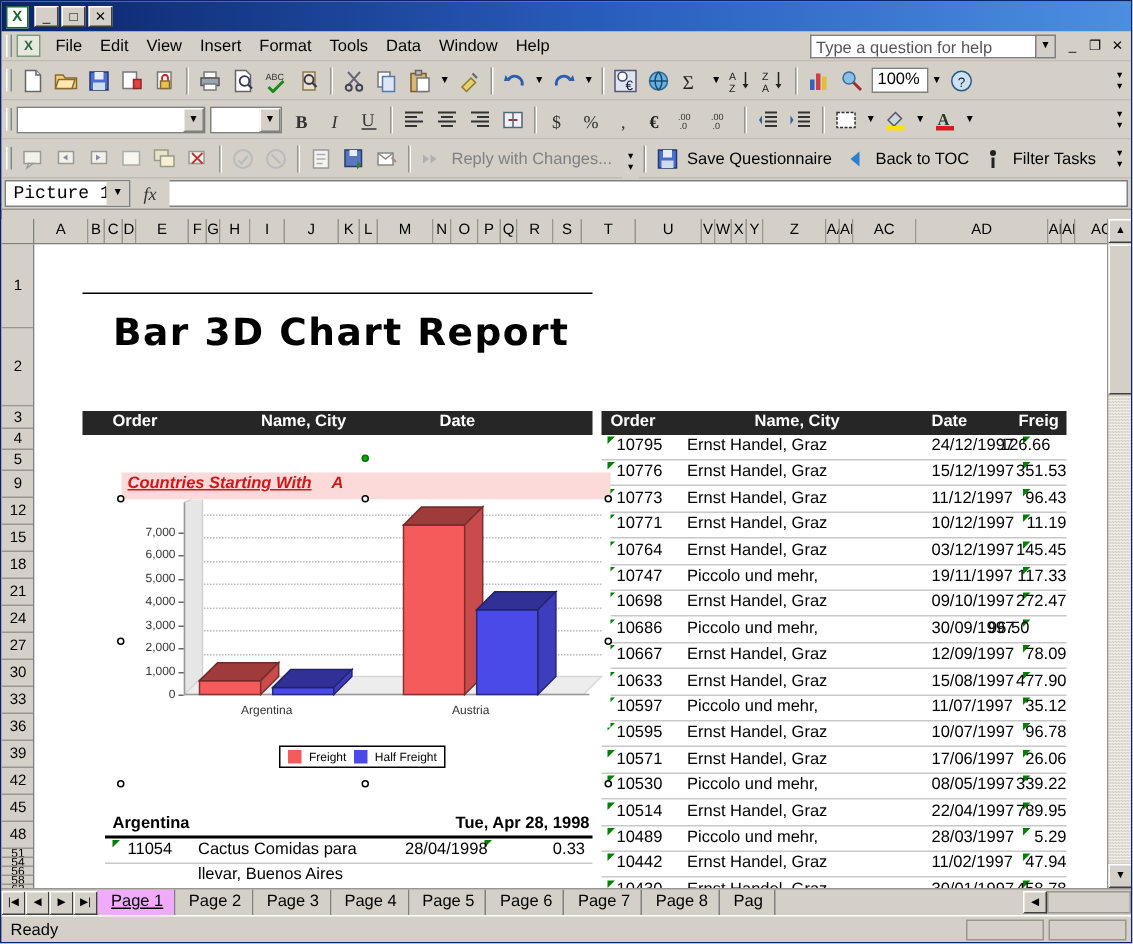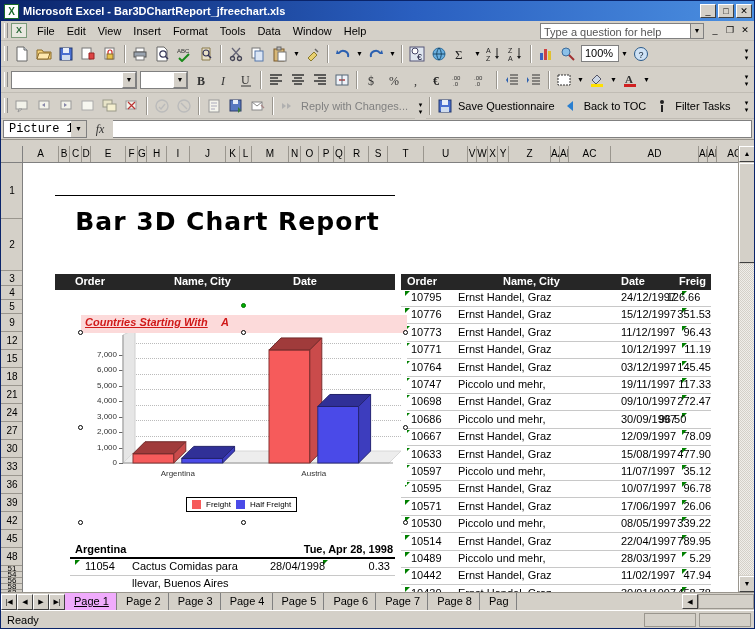--- a/index.html
+++ b/index.html
@@ -438,21 +438,20 @@
   }
   svg { display: block; }
 </style>
 </head>
 <body>
 
 <div id="app">
 
   <div class="titlebar">
     <div class="app-icon">X</div>
-    <div class="title-text">Microsoft Excel - Bar3DChartReport_jfreechart.xls</div>
     <div class="win-btns">
       <div class="win-btn">_</div>
       <div class="win-btn">□</div>
       <div class="win-btn">✕</div>
     </div>
   </div>
 
   <div class="menubar">
     <div class="grip"></div>
     <div class="doc-icon">X</div>

